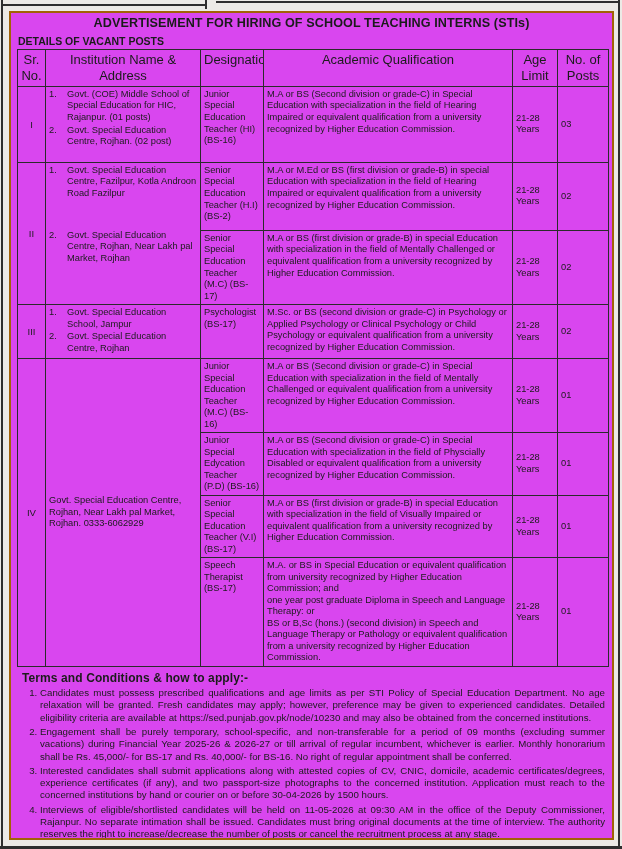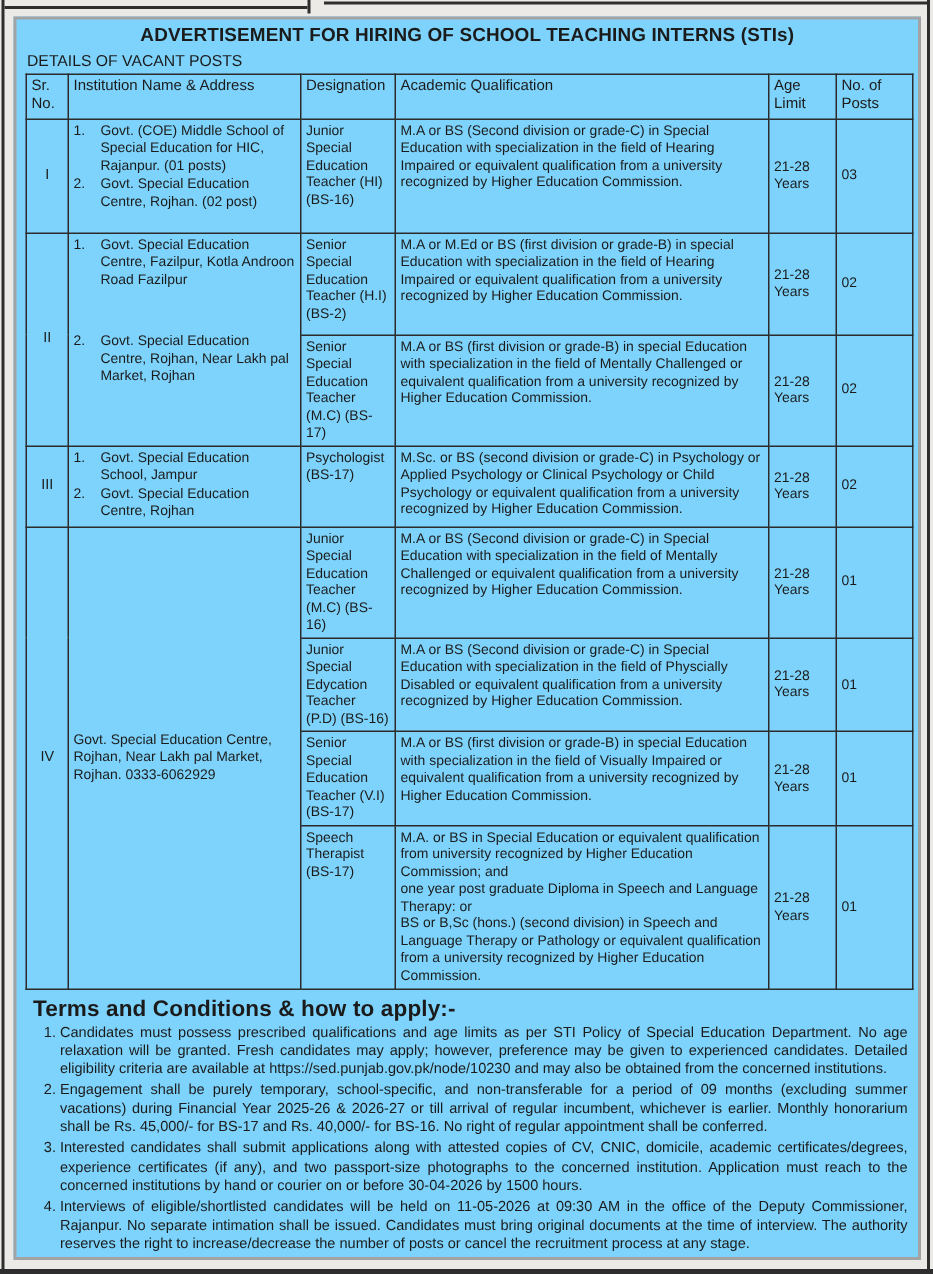--- a/index.html
+++ b/index.html
@@ -13,45 +13,45 @@
   .rule-left{left:1px;top:0;bottom:0;width:2px;}
   .rule-right{right:2px;top:0;bottom:0;width:2px;}
   .rule-bottom{left:0;right:0;bottom:0;height:3px;}
   .topseg-left{left:3px;top:4px;width:202px;height:2px;}
   .topseg-tick{left:205px;top:0;width:2px;height:9px;}
   .topseg-right{left:216px;top:1px;right:3px;height:2px;}
 
   
   .ad{
     position:absolute;left:9px;right:8px;top:11px;bottom:9px;
-    border:2px solid #a3a3a3;background:#7dd3fc;
+    border:2px solid #a16207;background:#d946ef;
     padding:3px 6px;box-sizing:border-box;overflow:hidden;
   }
   .title1,.title2{text-align:center;font-weight:bold;font-size:12.6px;letter-spacing:.1px;line-height:1.25;}
   .title2{margin-top:1px;}
-  .details-label{font-weight:normal;font-size:10.5px;margin:3px 0 2px 1px;}
+  .details-label{font-weight:bold;font-size:10.5px;margin:3px 0 2px 1px;}
 
   table{border-collapse:collapse;width:100%;table-layout:fixed;}
   th,td{
     border:1.6px solid #2b2b2b;padding:2px 3px;vertical-align:top;
     font-size:9.3px;line-height:1.24;text-align:left;font-weight:normal;
     overflow:hidden;
   }
-  th{font-size:10px;}
+  th{font-size:13px;text-align:center;}
   td.sr{vertical-align:middle;text-align:center;font-size:9.6px;}
   td.inst{vertical-align:top;}
   td.inst-plain{vertical-align:middle;}
   .inst-item{display:flex;gap:5px;margin-bottom:1px;}
   .inst-item .num{min-width:13px;flex:none;}
   .group-II .inst-item + .inst-item{margin-top:30px;}
   td.qual{white-space:pre-line;}
   td.age,td.posts{vertical-align:middle;}
 
   
-  .terms-title{font-weight:bold;font-size:15px;margin:4px 0 2px 5px;letter-spacing:.1px;}
+  .terms-title{font-weight:bold;font-size:12px;margin:4px 0 2px 5px;letter-spacing:.1px;}
   ol.terms{margin:0 1px 0 6px;padding-left:17px;}
   ol.terms li{font-size:9.7px;line-height:1.27;text-align:justify;margin-bottom:2px;}
   .term-link{}
 </style>
 </head>
 <body>
 
 <div class="rule rule-left"></div>
 <div class="rule rule-right"></div>
 <div class="rule rule-bottom"></div>

